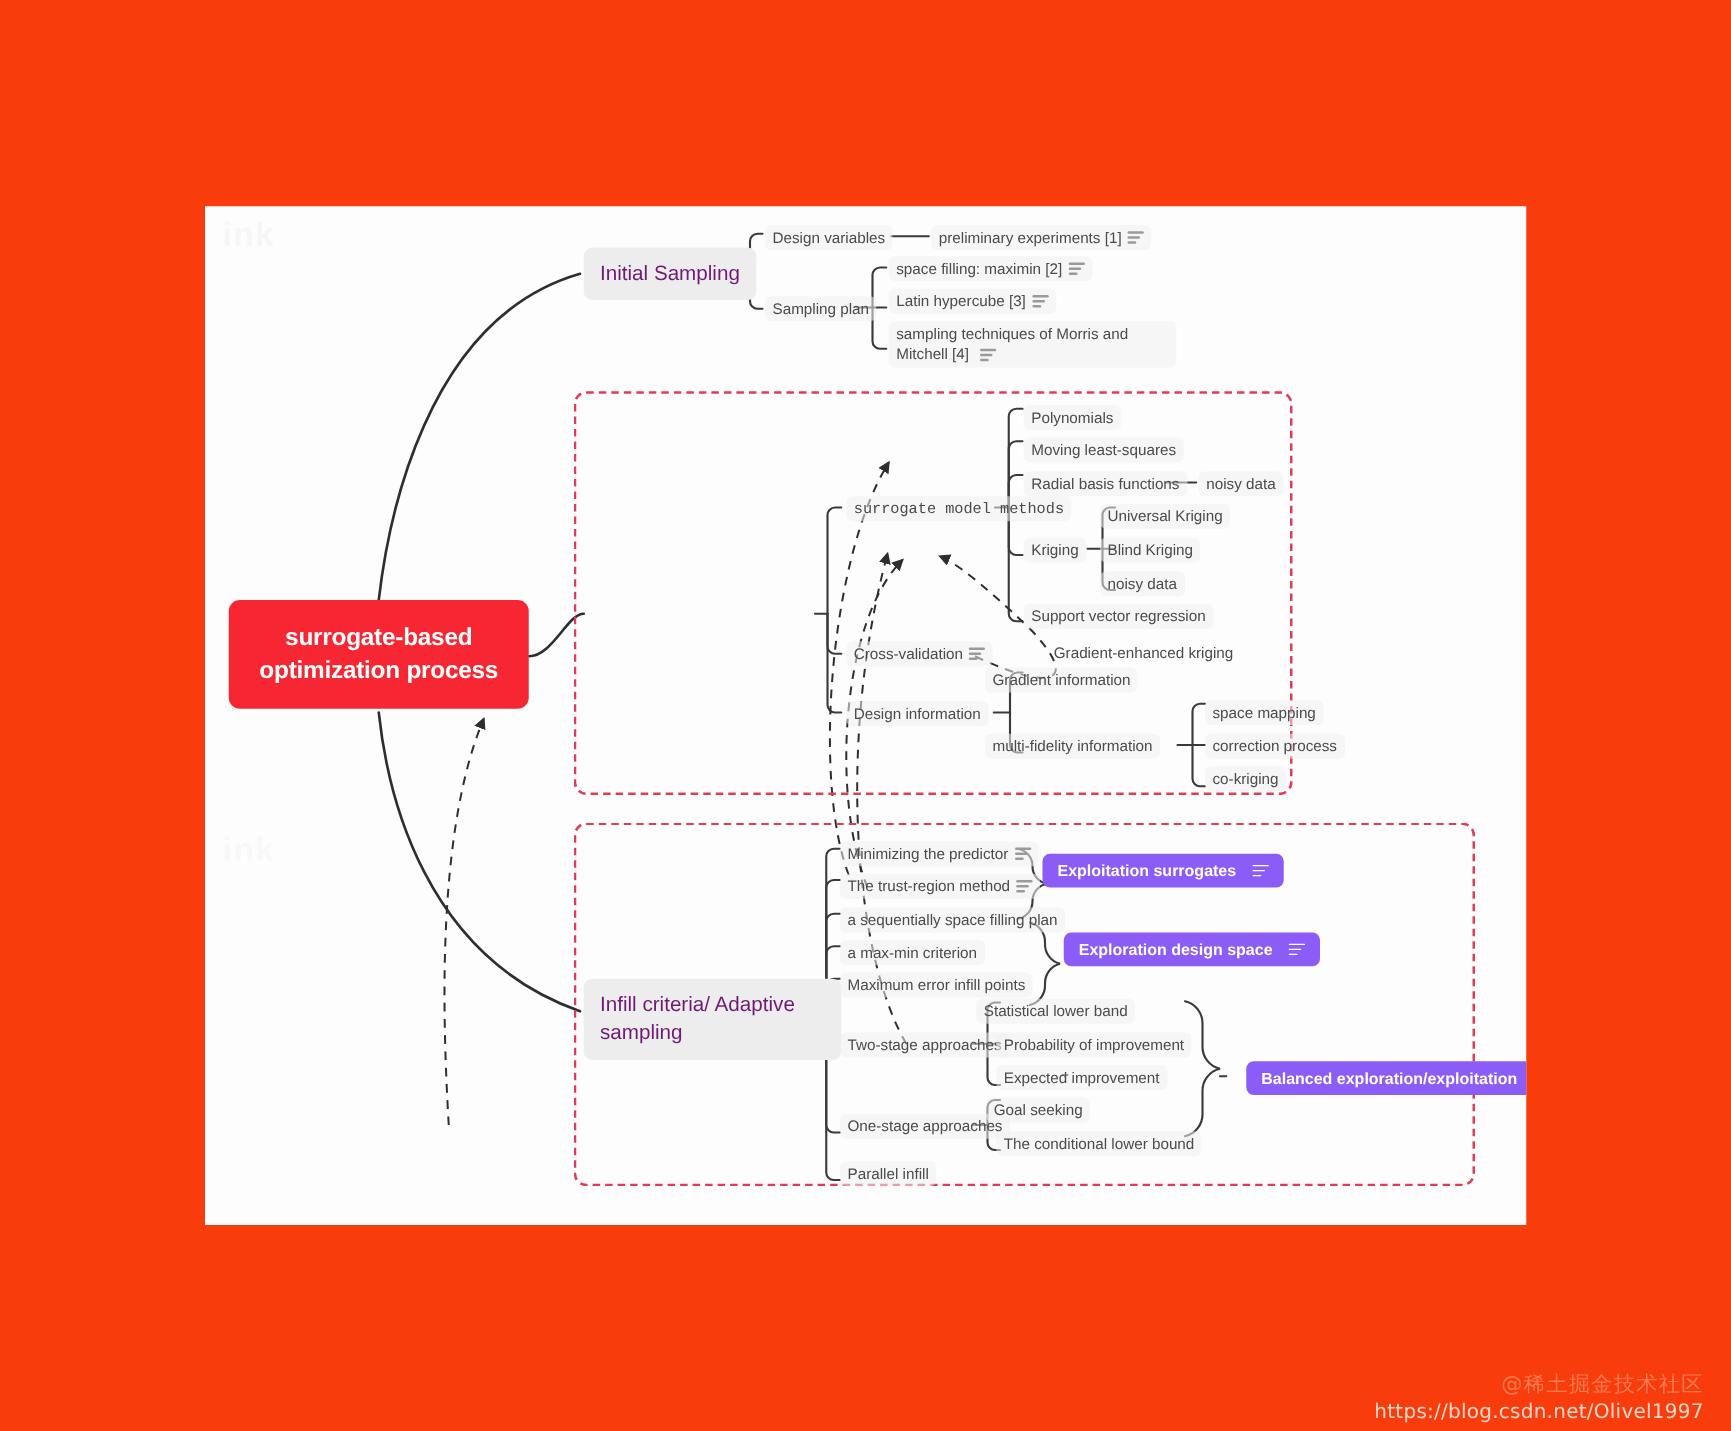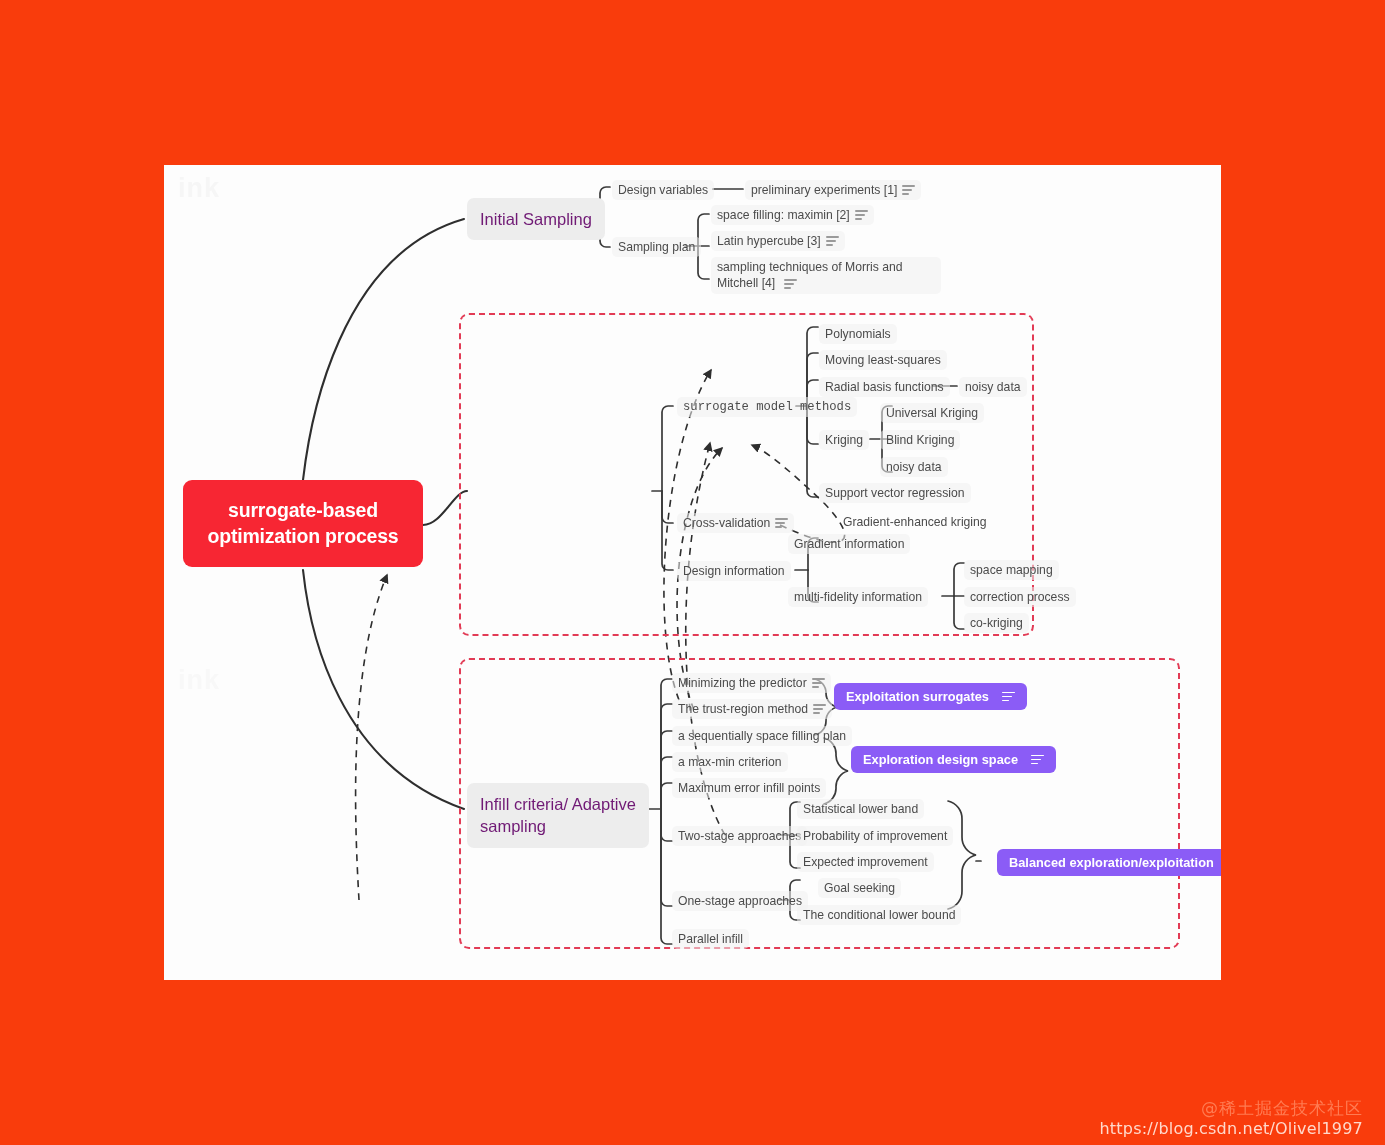--- a/index.html
+++ b/index.html
@@ -225,21 +225,21 @@
       <path d="M561,670 C520,600 505,430 546,278"></path>
     </g>
   </svg>
 
   <div class="group-box" id="group-surrogate"></div>
   <div class="group-box" id="group-infill"></div>
 
   <div id="root-node">surrogate-based optimization process</div>
 
   <div class="node lvl1" style="left:303px;top:33px;">Initial Sampling</div>
-  <div class="node lvl1 wrap" style="left:303px;top:618px;width:182px;">Infill criteria/ Adaptive sampling</div>
+  <div class="node lvl1 wrap" style="left:303px;top:618px;width:206px;">Infill criteria/ Adaptive sampling</div>
 
   <div class="node small" style="left:448px;top:15px;">Design variables</div>
   <div class="node small" style="left:581px;top:15px;">
     <span class="node-inner">
       <span>preliminary experiments [1]</span>
       <span class="note-icon">
           <i></i>
           <i></i>
           <i></i>
         </span>
@@ -326,26 +326,26 @@
           <i></i>
           <i></i>
         </span>
     </span>
   </div>
   <div class="node small" style="left:508px;top:561px;">a sequentially space filling plan</div>
   <div class="node small" style="left:508px;top:587px;">a max-min criterion</div>
   <div class="node small" style="left:508px;top:613px;">Maximum error infill points</div>
 
   <div class="node small" style="left:508px;top:661px;">Two-stage approaches</div>
-  <div class="node small" style="left:633px;top:634px;">Statistical lower band</div>
+  <div class="node small" style="left:617px;top:634px;">Statistical lower band</div>
   <div class="node small" style="left:633px;top:661px;">Probability of improvement</div>
   <div class="node small" style="left:633px;top:687px;">Expected improvement</div>
 
   <div class="node small" style="left:508px;top:726px;">One-stage approaches</div>
-  <div class="node small" style="left:654px;top:713px;">Goal seeking</div>
+  <div class="node small" style="left:625px;top:713px;">Goal seeking</div>
   <div class="node small" style="left:633px;top:740px;">The conditional lower bound</div>
 
   <div class="node small" style="left:508px;top:764px;">Parallel infill</div>
 
   <div class="badge" style="left:670px;top:518px;">
     <span>Exploitation surrogates</span>
     <span class="note-icon">
         <i></i>
         <i></i>
         <i></i>

